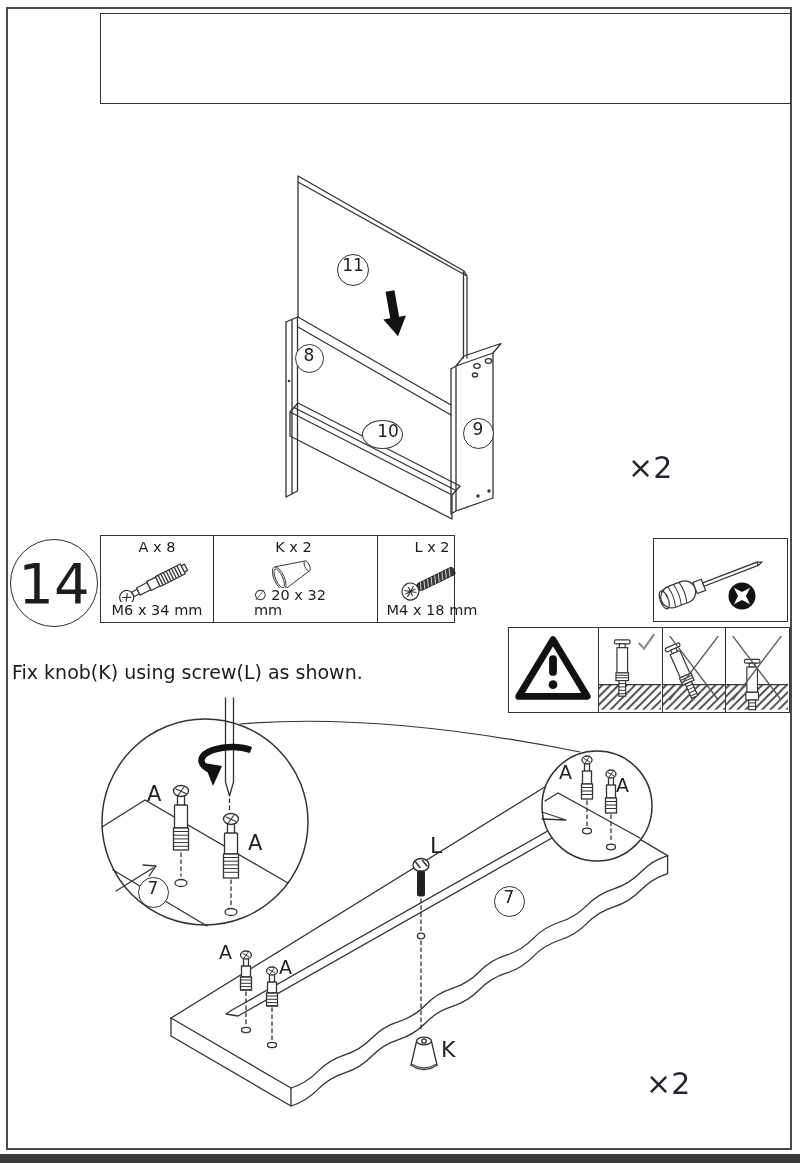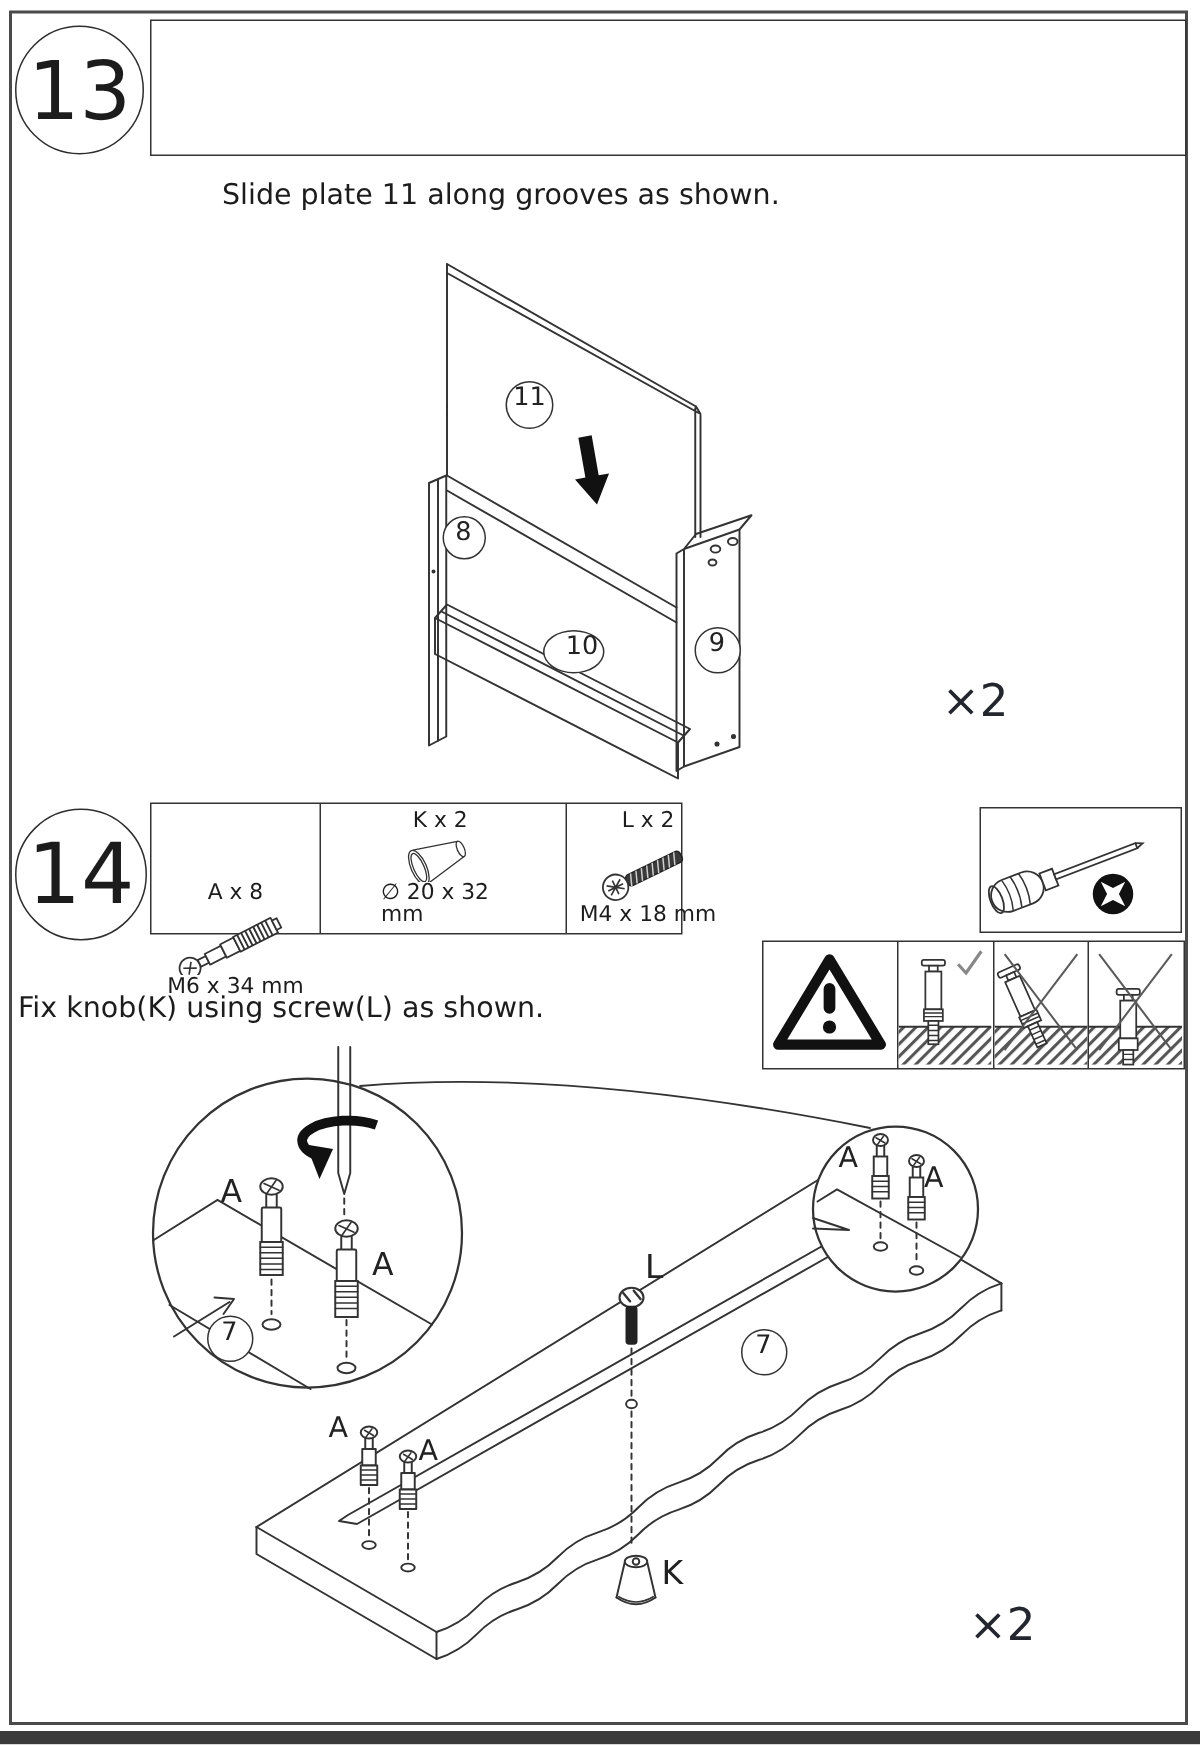--- a/index.html
+++ b/index.html
@@ -175,25 +175,21 @@
         <rect x="223.5" y="854" width="15" height="24" fill="#fff"></rect>
         <path d="M223.5,857.5 L238.5,857.5 M223.5,861.2 L238.5,861.2 M223.5,864.9 L238.5,864.9 M223.5,868.6 L238.5,868.6 M223.5,872.3 L238.5,872.3" stroke-width="1"></path>
         <path d="M231,880 L231,905" stroke-dasharray="3.5,3.5"></path>
         <ellipse cx="231" cy="912" rx="6" ry="3.5" fill="#fff"></ellipse>
       </g>
 
       <path d="M116,891 L153,868 M156,866 L143,865 M156,866 L149,876"></path>
     </g>
   </svg>
 
-  <div class="abs step-circle s13">
-    <span>13</span>
-  </div>
   <div class="abs title-box"></div>
-  <div class="abs instr" style="left:148px;top:119px;">Slide plate 11 along grooves as shown.</div>
 
   <div class="abs plabel" style="left:337px;top:254px;width:30px;height:30px;">
       <span>11</span>
     </div>
   <div class="abs plabel" style="left:294.5px;top:343.5px;width:27px;height:27px;">
       <span>8</span>
     </div>
   <div class="abs plabel" style="left:361.5px;top:419.5px;width:27px;height:27px;padding-left:12px;">
       <span>10</span>
     </div>
@@ -201,21 +197,21 @@
       <span>9</span>
     </div>
 
   <div class="abs mult" style="left:628px;top:450px;">×2</div>
 
   <div class="abs step-circle s14">
     <span>14</span>
   </div>
 
   <div class="abs parts-table">
-    <div class="pcell" style="width:120px;margin-top:48px;">
+    <div class="pcell" style="width:120px;">
       <div class="pcode">A x 8</div>
       <svg width="112" height="46" viewBox="0 0 112 46">
         <g transform="translate(56,26) rotate(-27)" stroke="#333" stroke-width="1.2" fill="#fff" stroke-linejoin="round">
           <circle cx="-34" cy="0" r="7"></circle>
           <path d="M-38,-2 L-30,2 M-31.5,-3.5 L-36.5,3.5" fill="none" stroke-width="1.1"></path>
           <rect x="-27" y="-2.5" width="6" height="5"></rect>
           <rect x="-21" y="-4" width="12" height="8"></rect>
           <rect x="-9" y="-5" width="10" height="10"></rect>
           <rect x="1" y="-5.5" width="28" height="11"></rect>
           <path d="M4,-5.5 L4,5.5 M7,-5.5 L7,5.5 M10,-5.5 L10,5.5 M13,-5.5 L13,5.5 M16,-5.5 L16,5.5 M19,-5.5 L19,5.5 M22,-5.5 L22,5.5 M25,-5.5 L25,5.5" fill="none" stroke-width="1.3"></path>

